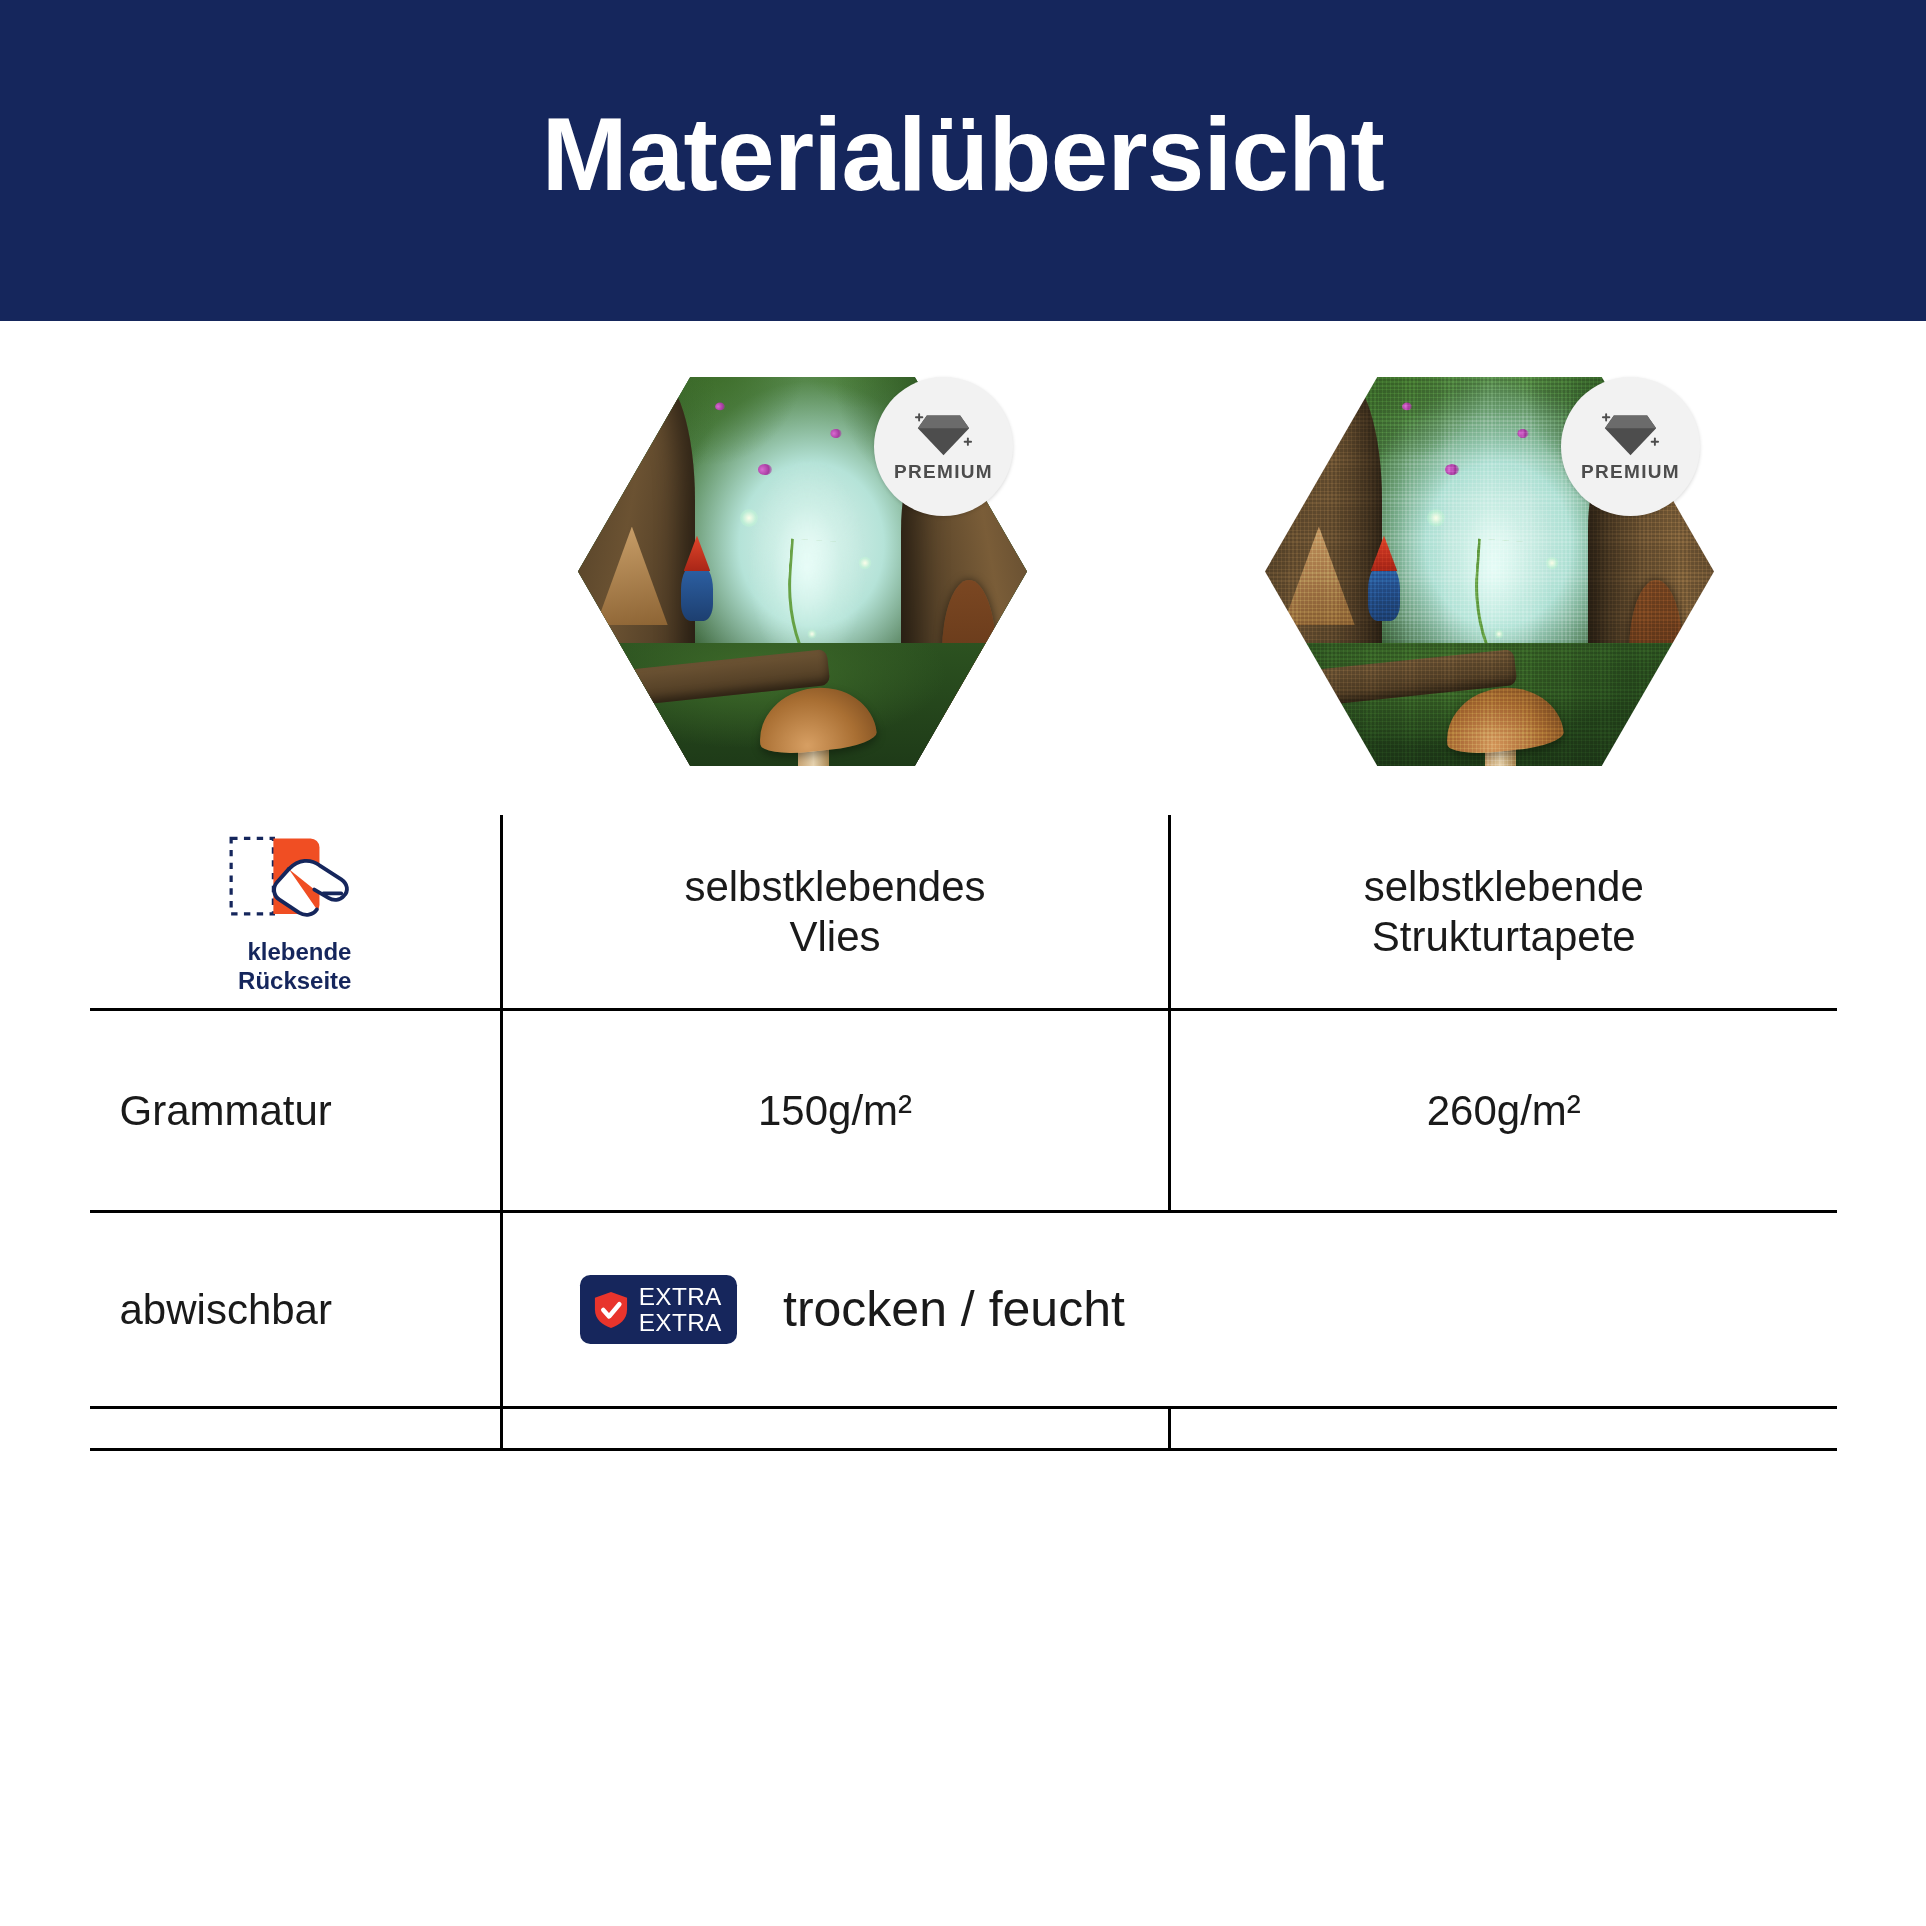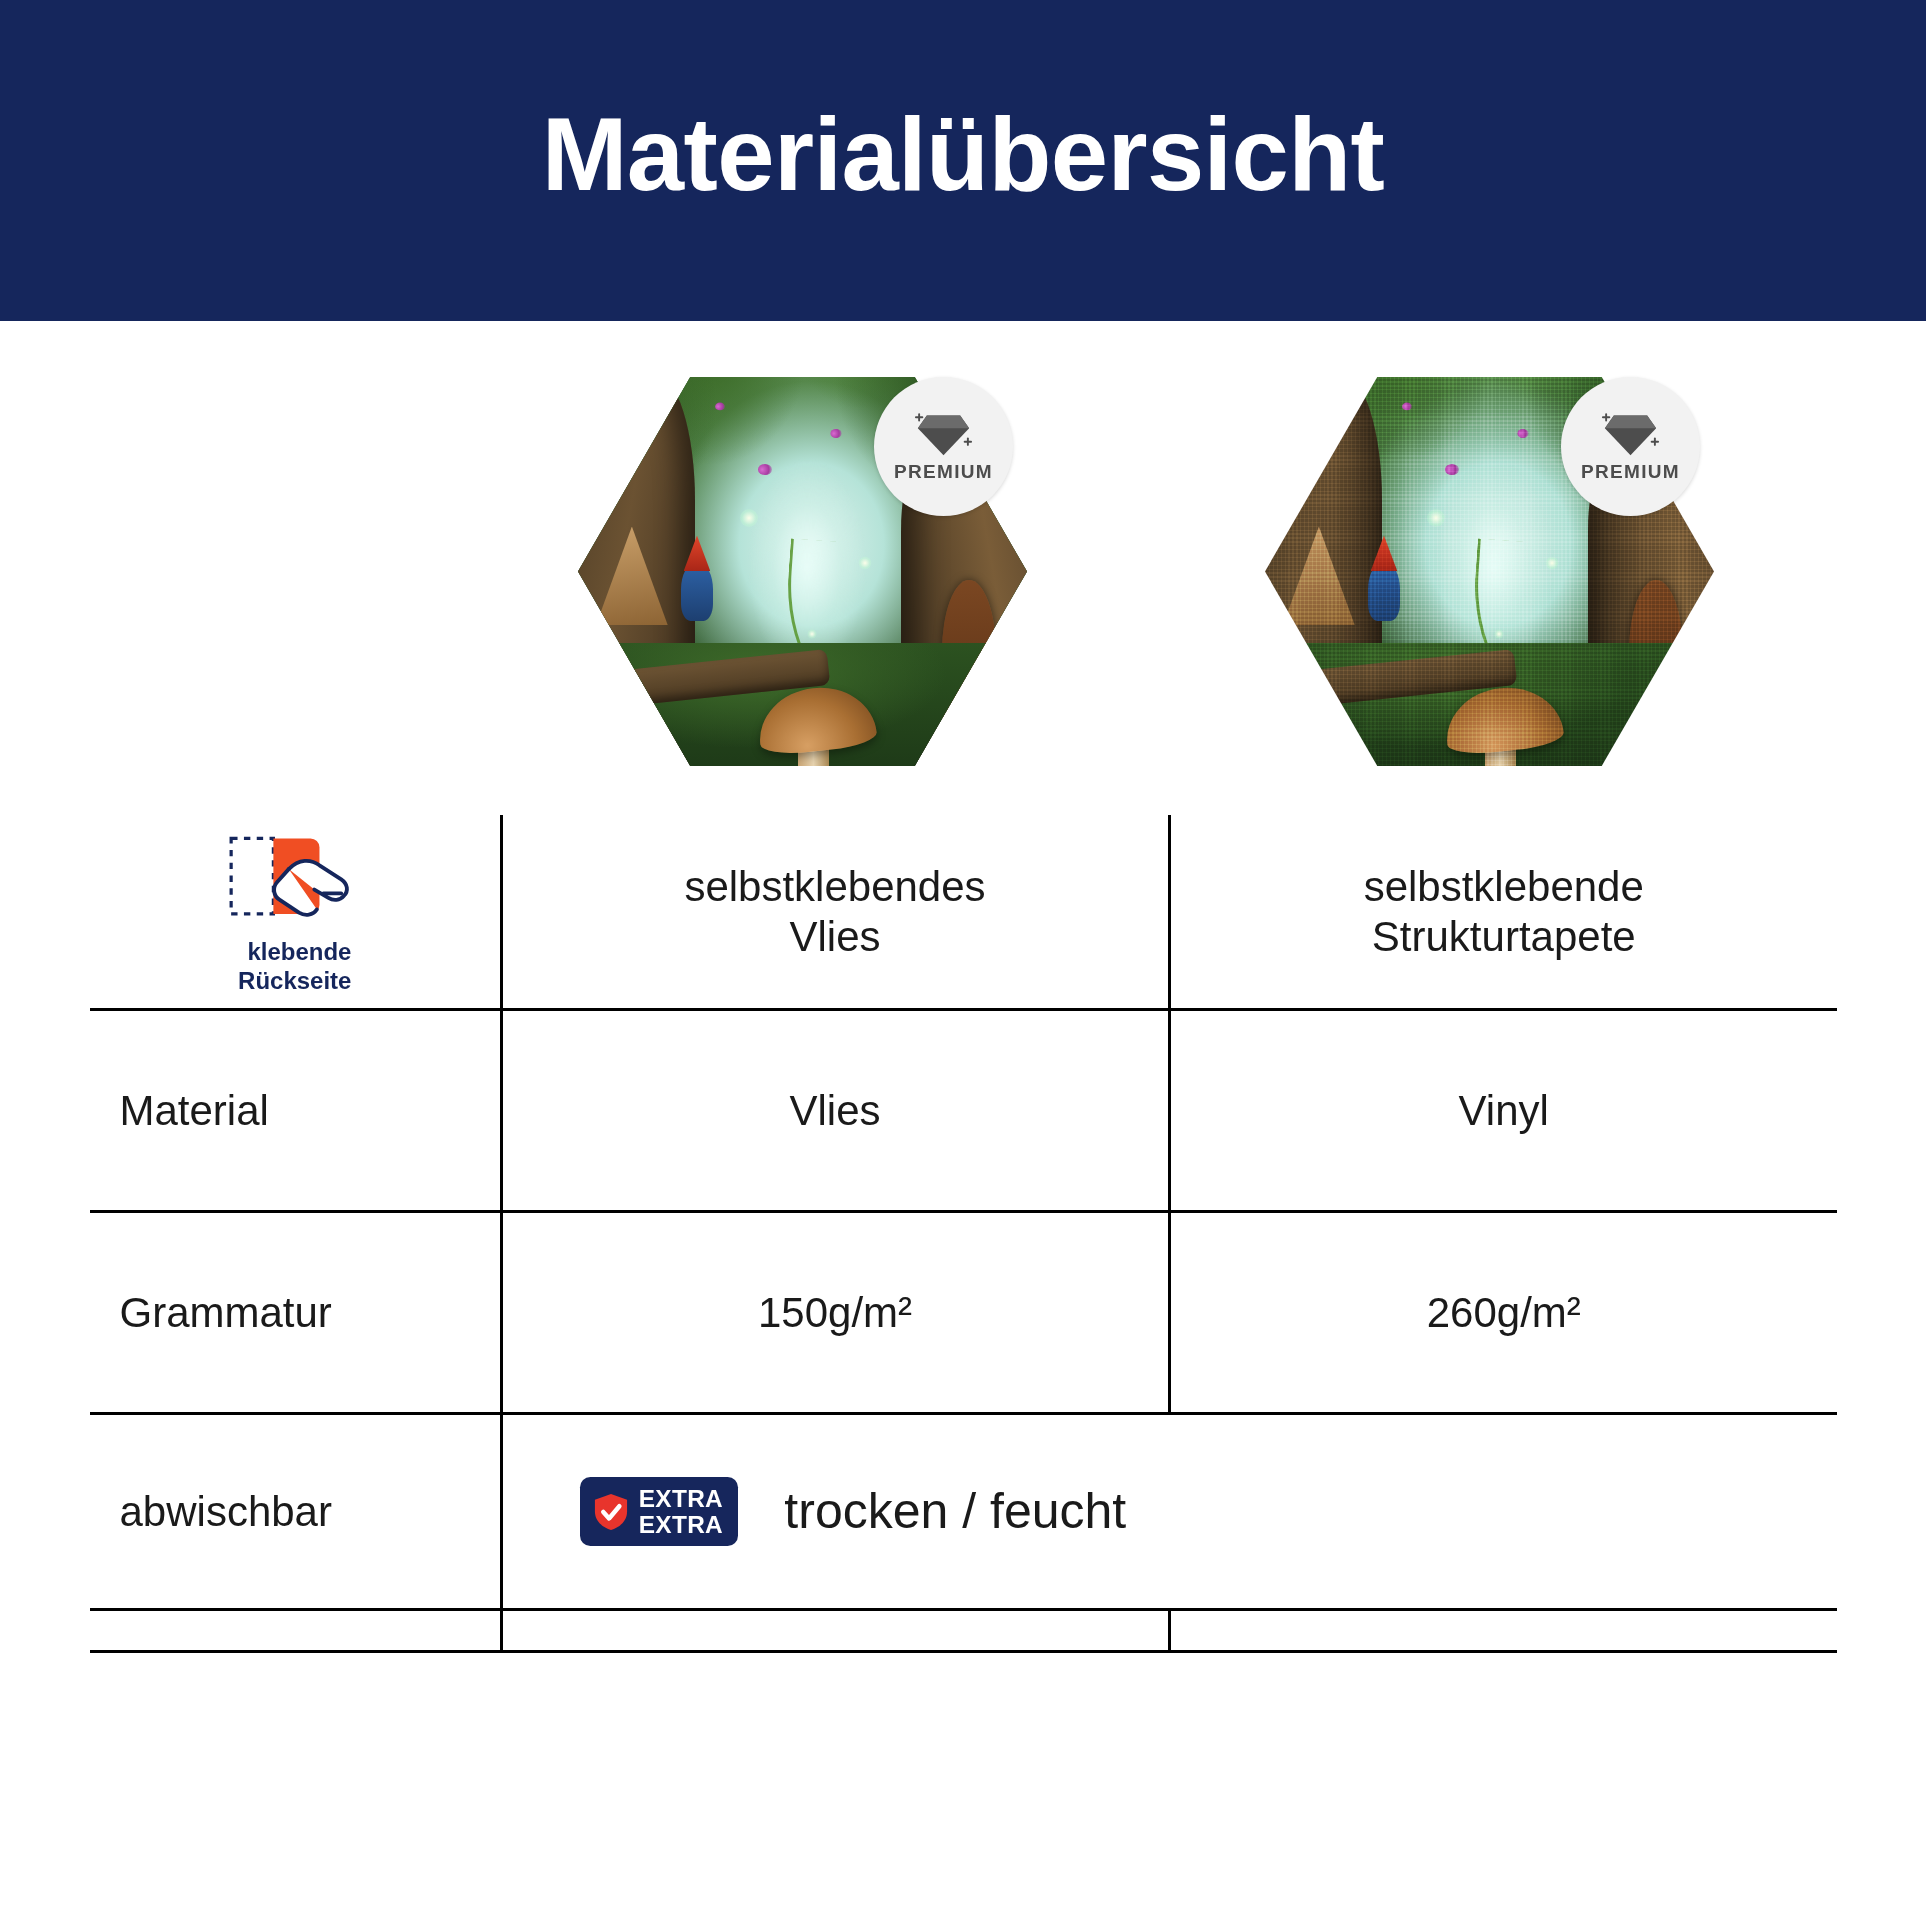--- a/index.html
+++ b/index.html
@@ -268,21 +268,21 @@
     border-radius: 10.3px;
     padding: 9px 15.4px 9px 13px;
     display: flex;
     align-items: center;
     gap: 10.3px;
     flex: none;
   }
   .robust-badge .rb-text {
     color: #ffffff;
     font-size: 24.4px;
-    font-weight: bold;
+    font-weight: normal;
     line-height: 1.05;
     text-align: left;
     letter-spacing: 0.3px;
   }
   .wipe-text { font-size: 50px; color: #1a1a1a; white-space: nowrap; }
 
   .cell-nowrap { white-space: pre-line; }
 </style>
 </head>
 <body>
@@ -398,25 +398,20 @@
           <div class="cap cell-nowrap">klebende
 Rückseite</div>
         </div>
       </td>
       <td class="divider-left cell-nowrap">selbstklebendes
 Vlies</td>
       <td class="divider-left cell-nowrap">selbstklebende
 Strukturtapete</td>
     </tr>
 
-    <tr class="row-std">
-      <td class="label-cell">Material</td>
-      <td class="divider-left cell-nowrap">Vlies</td>
-      <td class="divider-left cell-nowrap">Vinyl</td>
-    </tr>
 
     <tr class="row-std">
       <td class="label-cell">Grammatur</td>
       <td class="divider-left cell-nowrap">150g/m²</td>
       <td class="divider-left cell-nowrap">260g/m²</td>
     </tr>
 
 
     <tr class="row-wipe">
       <td class="label-cell">abwischbar</td>

